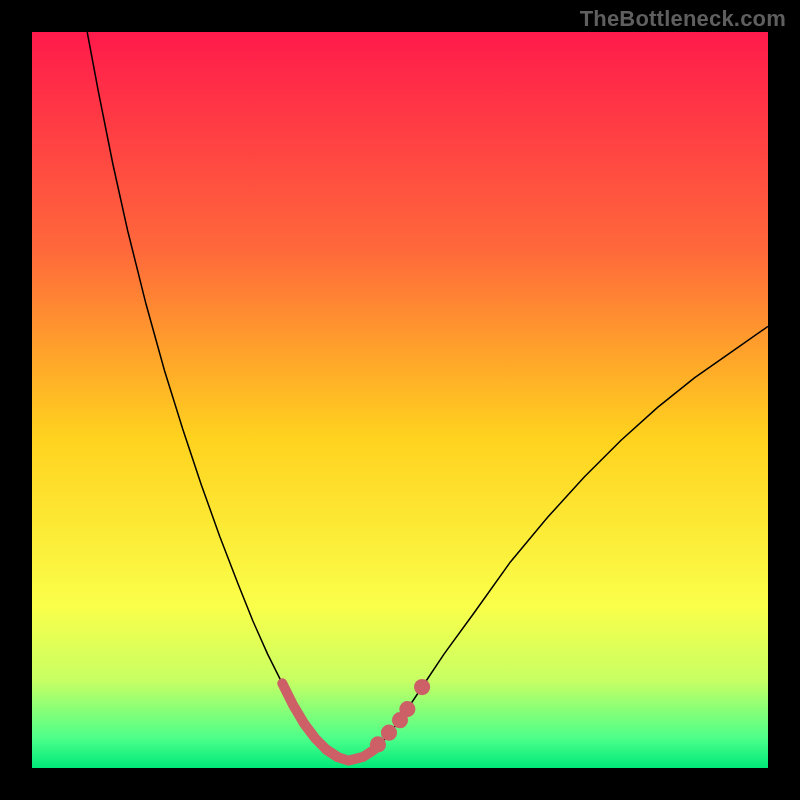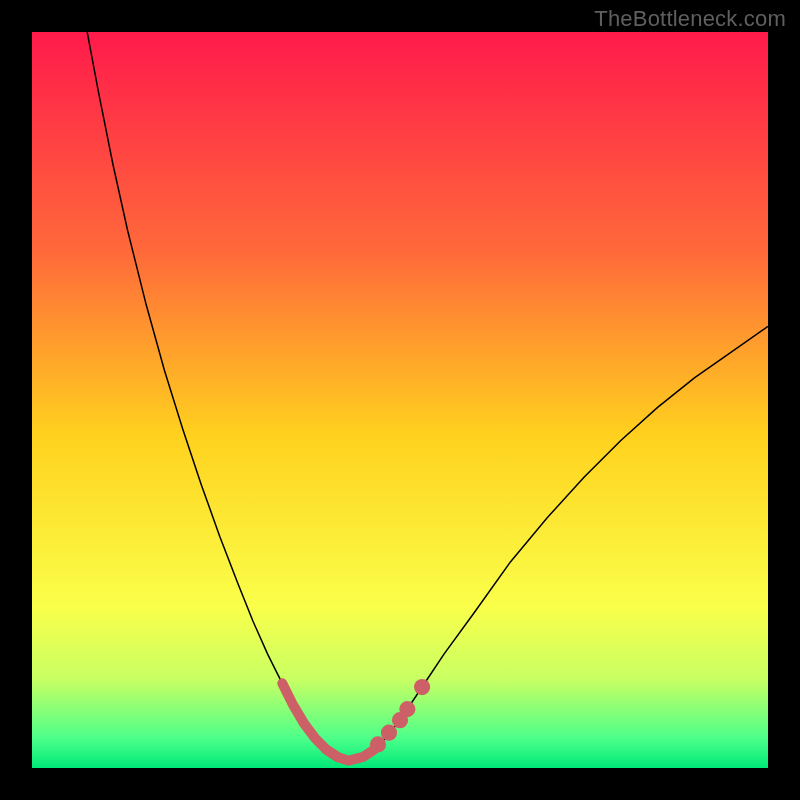--- a/index.html
+++ b/index.html
@@ -25,21 +25,21 @@
     top: 32px;
     width: 736px;
     height: 736px;
   }
   .watermark {
     position: absolute;
     top: 6px;
     right: 14px;
     color: #5f5f5f;
     font-size: 22px;
-    font-weight: 400;
+    font-weight: 700;
     letter-spacing: 0.2px;
   }
 </style>
 </head>
 <body>
 
 <div class="frame">
   <div class="watermark">TheBottleneck.com</div>
 
   <svg class="plot" viewBox="0 0 100 100" preserveAspectRatio="none">

